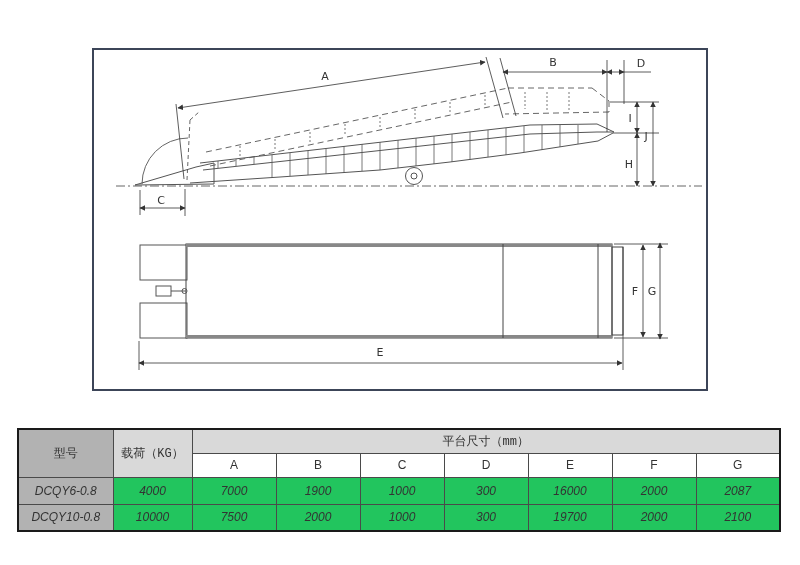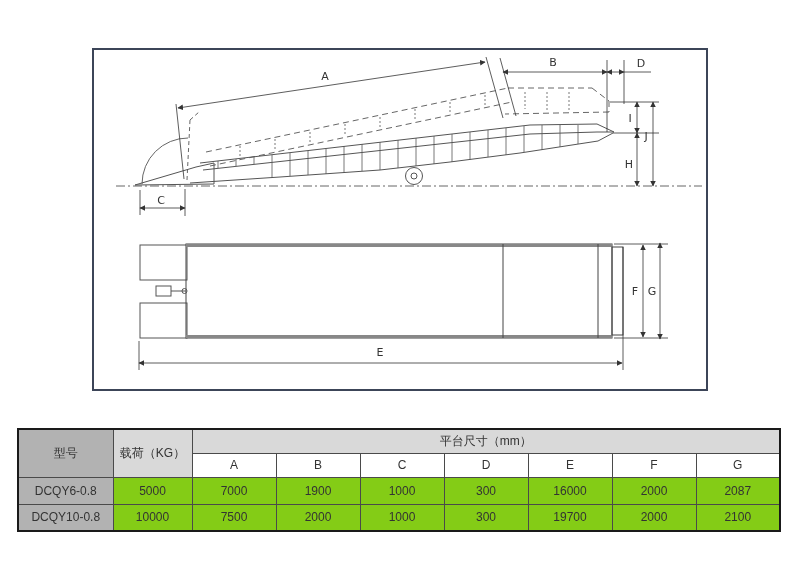--- a/index.html
+++ b/index.html
@@ -15,24 +15,24 @@
   svg text{font-family:"DejaVu Sans","Liberation Sans",sans-serif;font-size:11px;fill:#333;}
   .spec{
     position:absolute;left:17px;top:428px;border-collapse:collapse;table-layout:fixed;
     font-size:12px;color:#333;border:2px solid #1a1a1a;
   }
   .spec th,.spec td{
     border:1px solid #4a4a4a;text-align:center;vertical-align:middle;
     padding:0;font-weight:normal;white-space:nowrap;overflow:hidden;
   }
   .spec .dark{background:#b2b2b2;margin-top:47px;}
-  .spec .light{background:#d9d9d9;}
+  .spec .light{background:#d9d9d9;font-family:Liberation Mono, monospace;}
   .spec .h1{height:24px;}
   .spec .h2{height:24px;}
-  .spec .dr{height:27px;background:#84cc16;}
+  .spec .dr{height:27px;background:#22c55e;font-style:italic;}
 </style>
 </head>
 <body>
 
 <div class="board">
 <svg viewBox="94 50 612 339">
   <defs>
     <marker id="arr" viewBox="0 0 10 10" refX="9" refY="5" markerWidth="7" markerHeight="7" orient="auto-start-reverse">
       <path d="M0,0 L10,5 L0,10 z" fill="#333"></path>
     </marker>
@@ -164,21 +164,21 @@
       <th>C</th>
       <th>D</th>
       <th>E</th>
       <th>F</th>
       <th>G</th>
     </tr>
   </thead>
   <tbody>
     <tr class="dr">
       <td class="dark">DCQY6-0.8</td>
-      <td>5000</td>
+      <td>4000</td>
       <td>7000</td>
       <td>1900</td>
       <td>1000</td>
       <td>300</td>
       <td>16000</td>
       <td>2000</td>
       <td>2087</td>
     </tr>
     <tr class="dr">
       <td class="dark">DCQY10-0.8</td>

